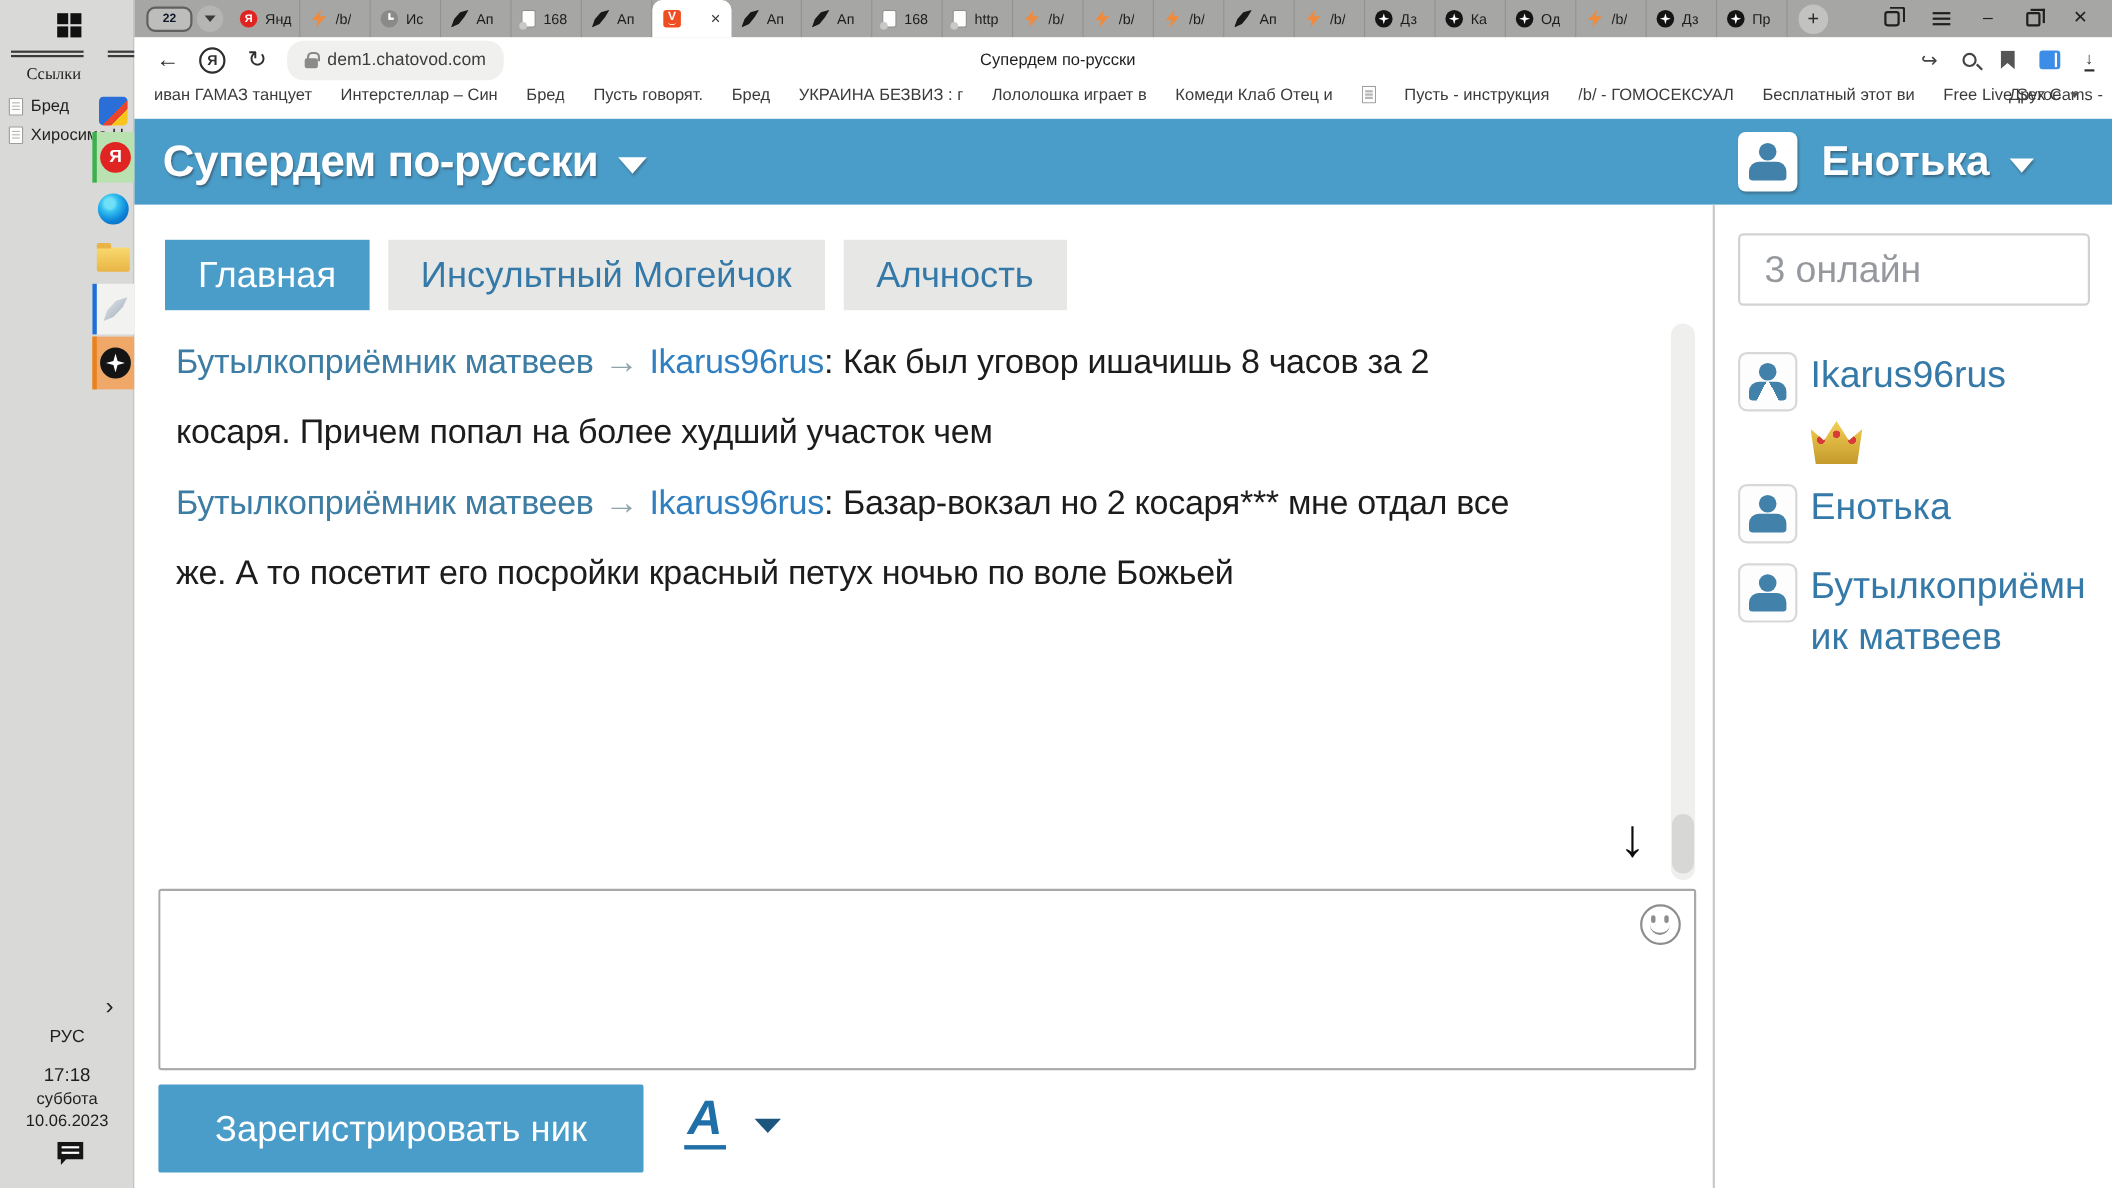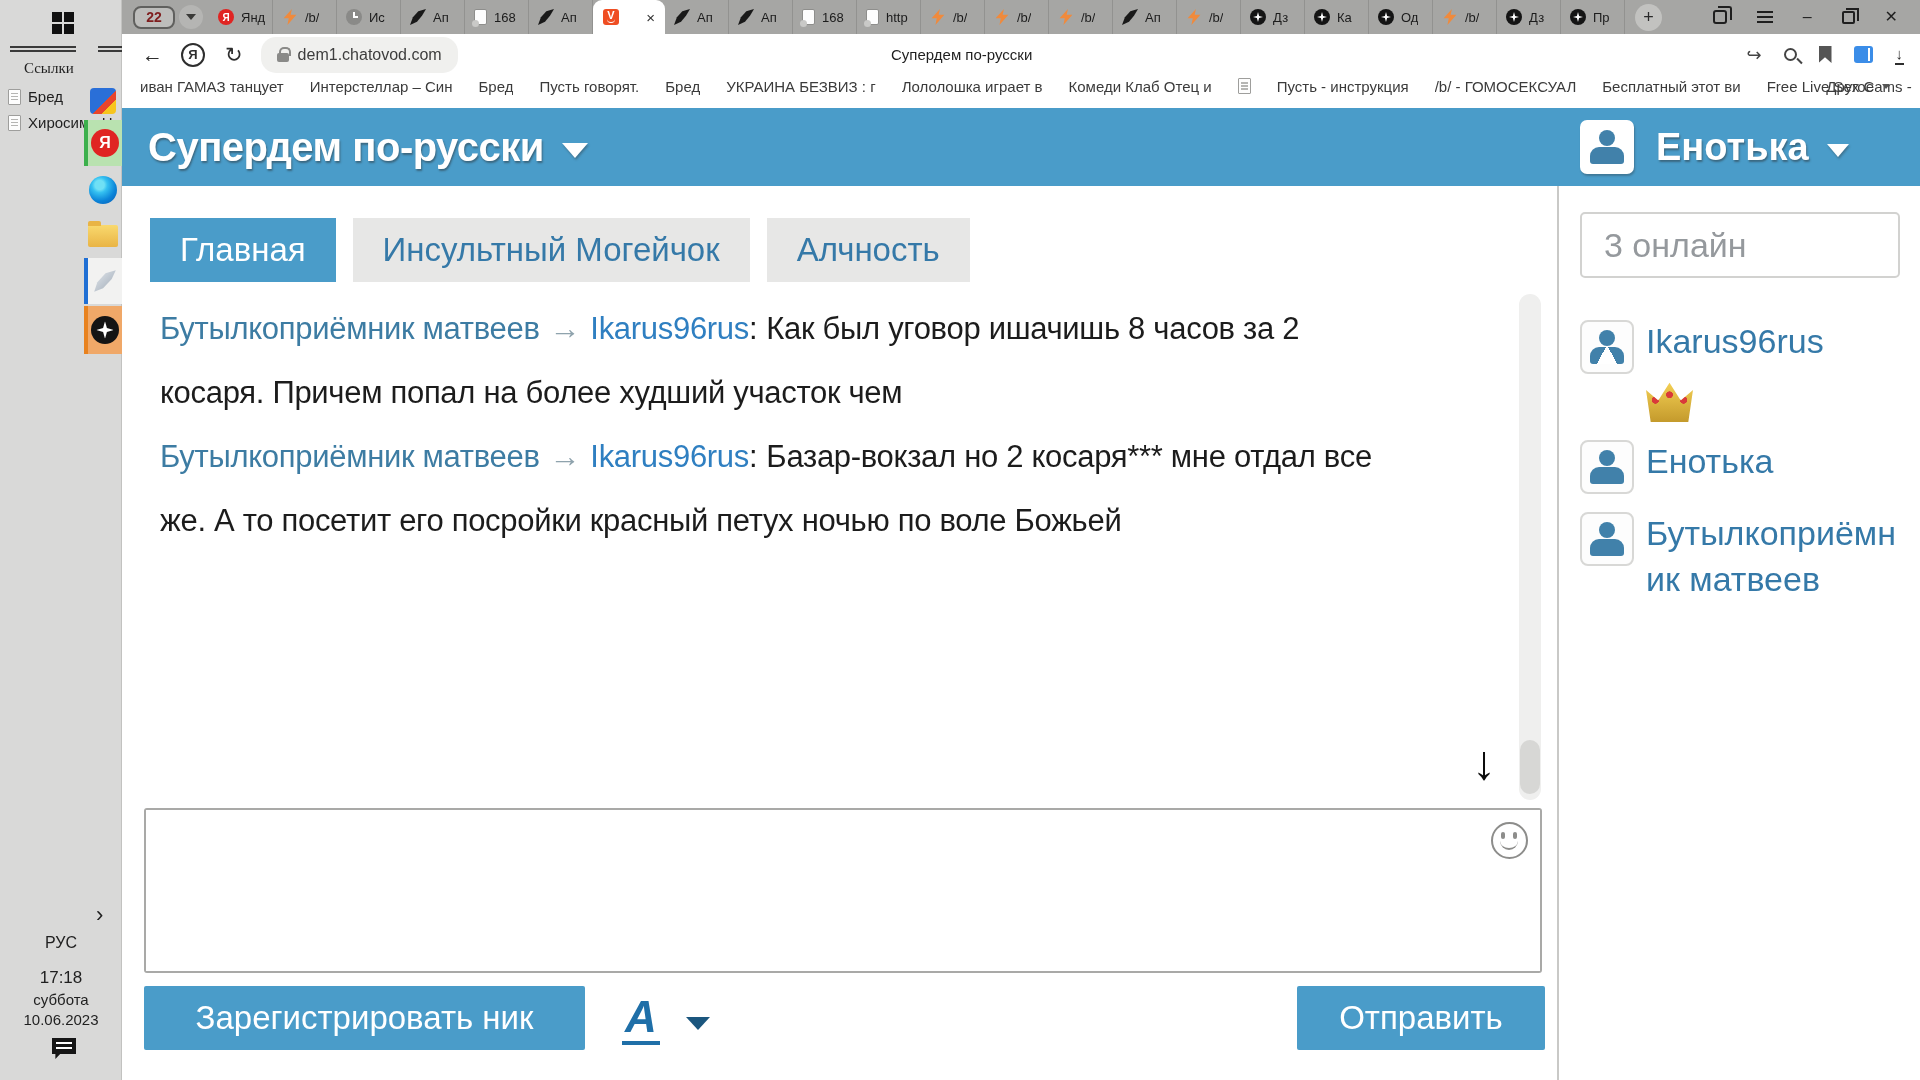--- a/index.html
+++ b/index.html
@@ -56,21 +56,21 @@
   .notif-ico::after { content:""; position:absolute; left:4px; top:4px; width:16px; height:2px;
                background:#fff; box-shadow:0 5px 0 #fff; }
 
   
   #browser { position:absolute; left:122px; top:0; width:1798px; height:1080px; background:#fff; }
 
   
   #tabbar { position:absolute; left:0; top:0; width:1798px; height:34px; background:#a6a6a4;
             display:flex; align-items:center; }
   .tab-counter { margin-left:11px; width:42px; height:23px; border:2px solid #60605e; border-radius:8px;
-                 background:#bdbdbb; color:#7f1d1d; font-size:14px; font-weight:bold;
+                 background:#bdbdbb; color:#0f172a; font-size:11px; font-weight:bold;
                  display:flex; align-items:center; justify-content:center; flex:0 0 auto; }
   .tab-caret { width:24px; height:24px; border-radius:50%; background:#b5b5b3; margin:0 6px 0 4px;
                display:flex; align-items:center; justify-content:center; flex:0 0 auto; }
   .tri { width:0; height:0; }
   .tri-dn-dark { border-left:5px solid transparent; border-right:5px solid transparent; border-top:6px solid #3a3a38; }
   #tabs { display:flex; height:34px; align-items:stretch; flex:0 0 auto; }
   .tab { width:64px; display:flex; align-items:center; gap:7px; padding-left:9px;
          border-right:1px solid #929290; overflow:hidden; }
   .tab-label { font-size:13px; color:#1c1c1c; white-space:nowrap; overflow:hidden; }
   .tab.active { width:72px; background:#fff; border-radius:9px 9px 0 0; border-right:none;
@@ -195,21 +195,21 @@
                 border:2px solid #a9a9a7; border-radius:3px; background:#fff; }
   #input-wrap textarea { width:100%; height:100%; border:none; outline:none; resize:none;
                 font-size:28px; font-family:"Liberation Sans", sans-serif; padding:14px 60px 14px 16px; }
   .smiley { position:absolute; right:12px; top:12px; width:37px; height:37px;
             border:2.5px solid #8d8d8b; border-radius:50%; }
   .smiley::before { content:""; position:absolute; left:8px; top:8px; width:4px; height:7px;
             border-radius:2px; background:#8d8d8b; box-shadow:12px 0 0 #8d8d8b; }
   .smiley::after { content:""; position:absolute; left:7px; top:13px; width:18px; height:11px;
             border-bottom:2.5px solid #8d8d8b; border-radius:0 0 10px 10px; }
 
-  .blue-btn { position:absolute; top:889px; height:64px; background:#4a9cc9; border:none; color:#fff;
+  .blue-btn { position:absolute; top:889px; height:80px; background:#4a9cc9; border:none; color:#fff;
               font-size:33px; font-family:"Liberation Sans", sans-serif; border-radius:2px;
               display:flex; align-items:center; justify-content:center; }
   #register-btn { left:22px; width:441px; }
   #send-btn { left:1175px; width:248px; }
   #font-a { position:absolute; left:500px; top:896px; display:flex; align-items:center; gap:26px; }
   #font-a .A { font-size:44px; font-weight:bold; font-style:italic; color:#1f6fa8;
                border-bottom:4px solid #1f6fa8; line-height:48px; padding:0 3px; }
   .tri-dn-navy { border-left:12px solid transparent; border-right:12px solid transparent;
                  border-top:13px solid #1b567e; margin-top:8px; }
 
@@ -543,21 +543,20 @@
       <div id="input-wrap">
         <textarea style=""></textarea>
         <div class="smiley"></div>
       </div>
 
       <button id="register-btn" class="blue-btn">Зарегистрировать ник</button>
       <div id="font-a">
         <span class="A">A</span>
         <i class="tri tri-dn-navy"></i>
       </div>
-      <button id="send-btn" class="blue-btn">Отправить</button>
 
       <aside id="online-panel">
         <div class="online-box">3 онлайн</div>
         <div id="users">
 
         <div class="user has-crown">
               <span class="uavatar">
                 <i class="person"></i>
               </span>
               <span class="uname">Ikarus96rus</span>

